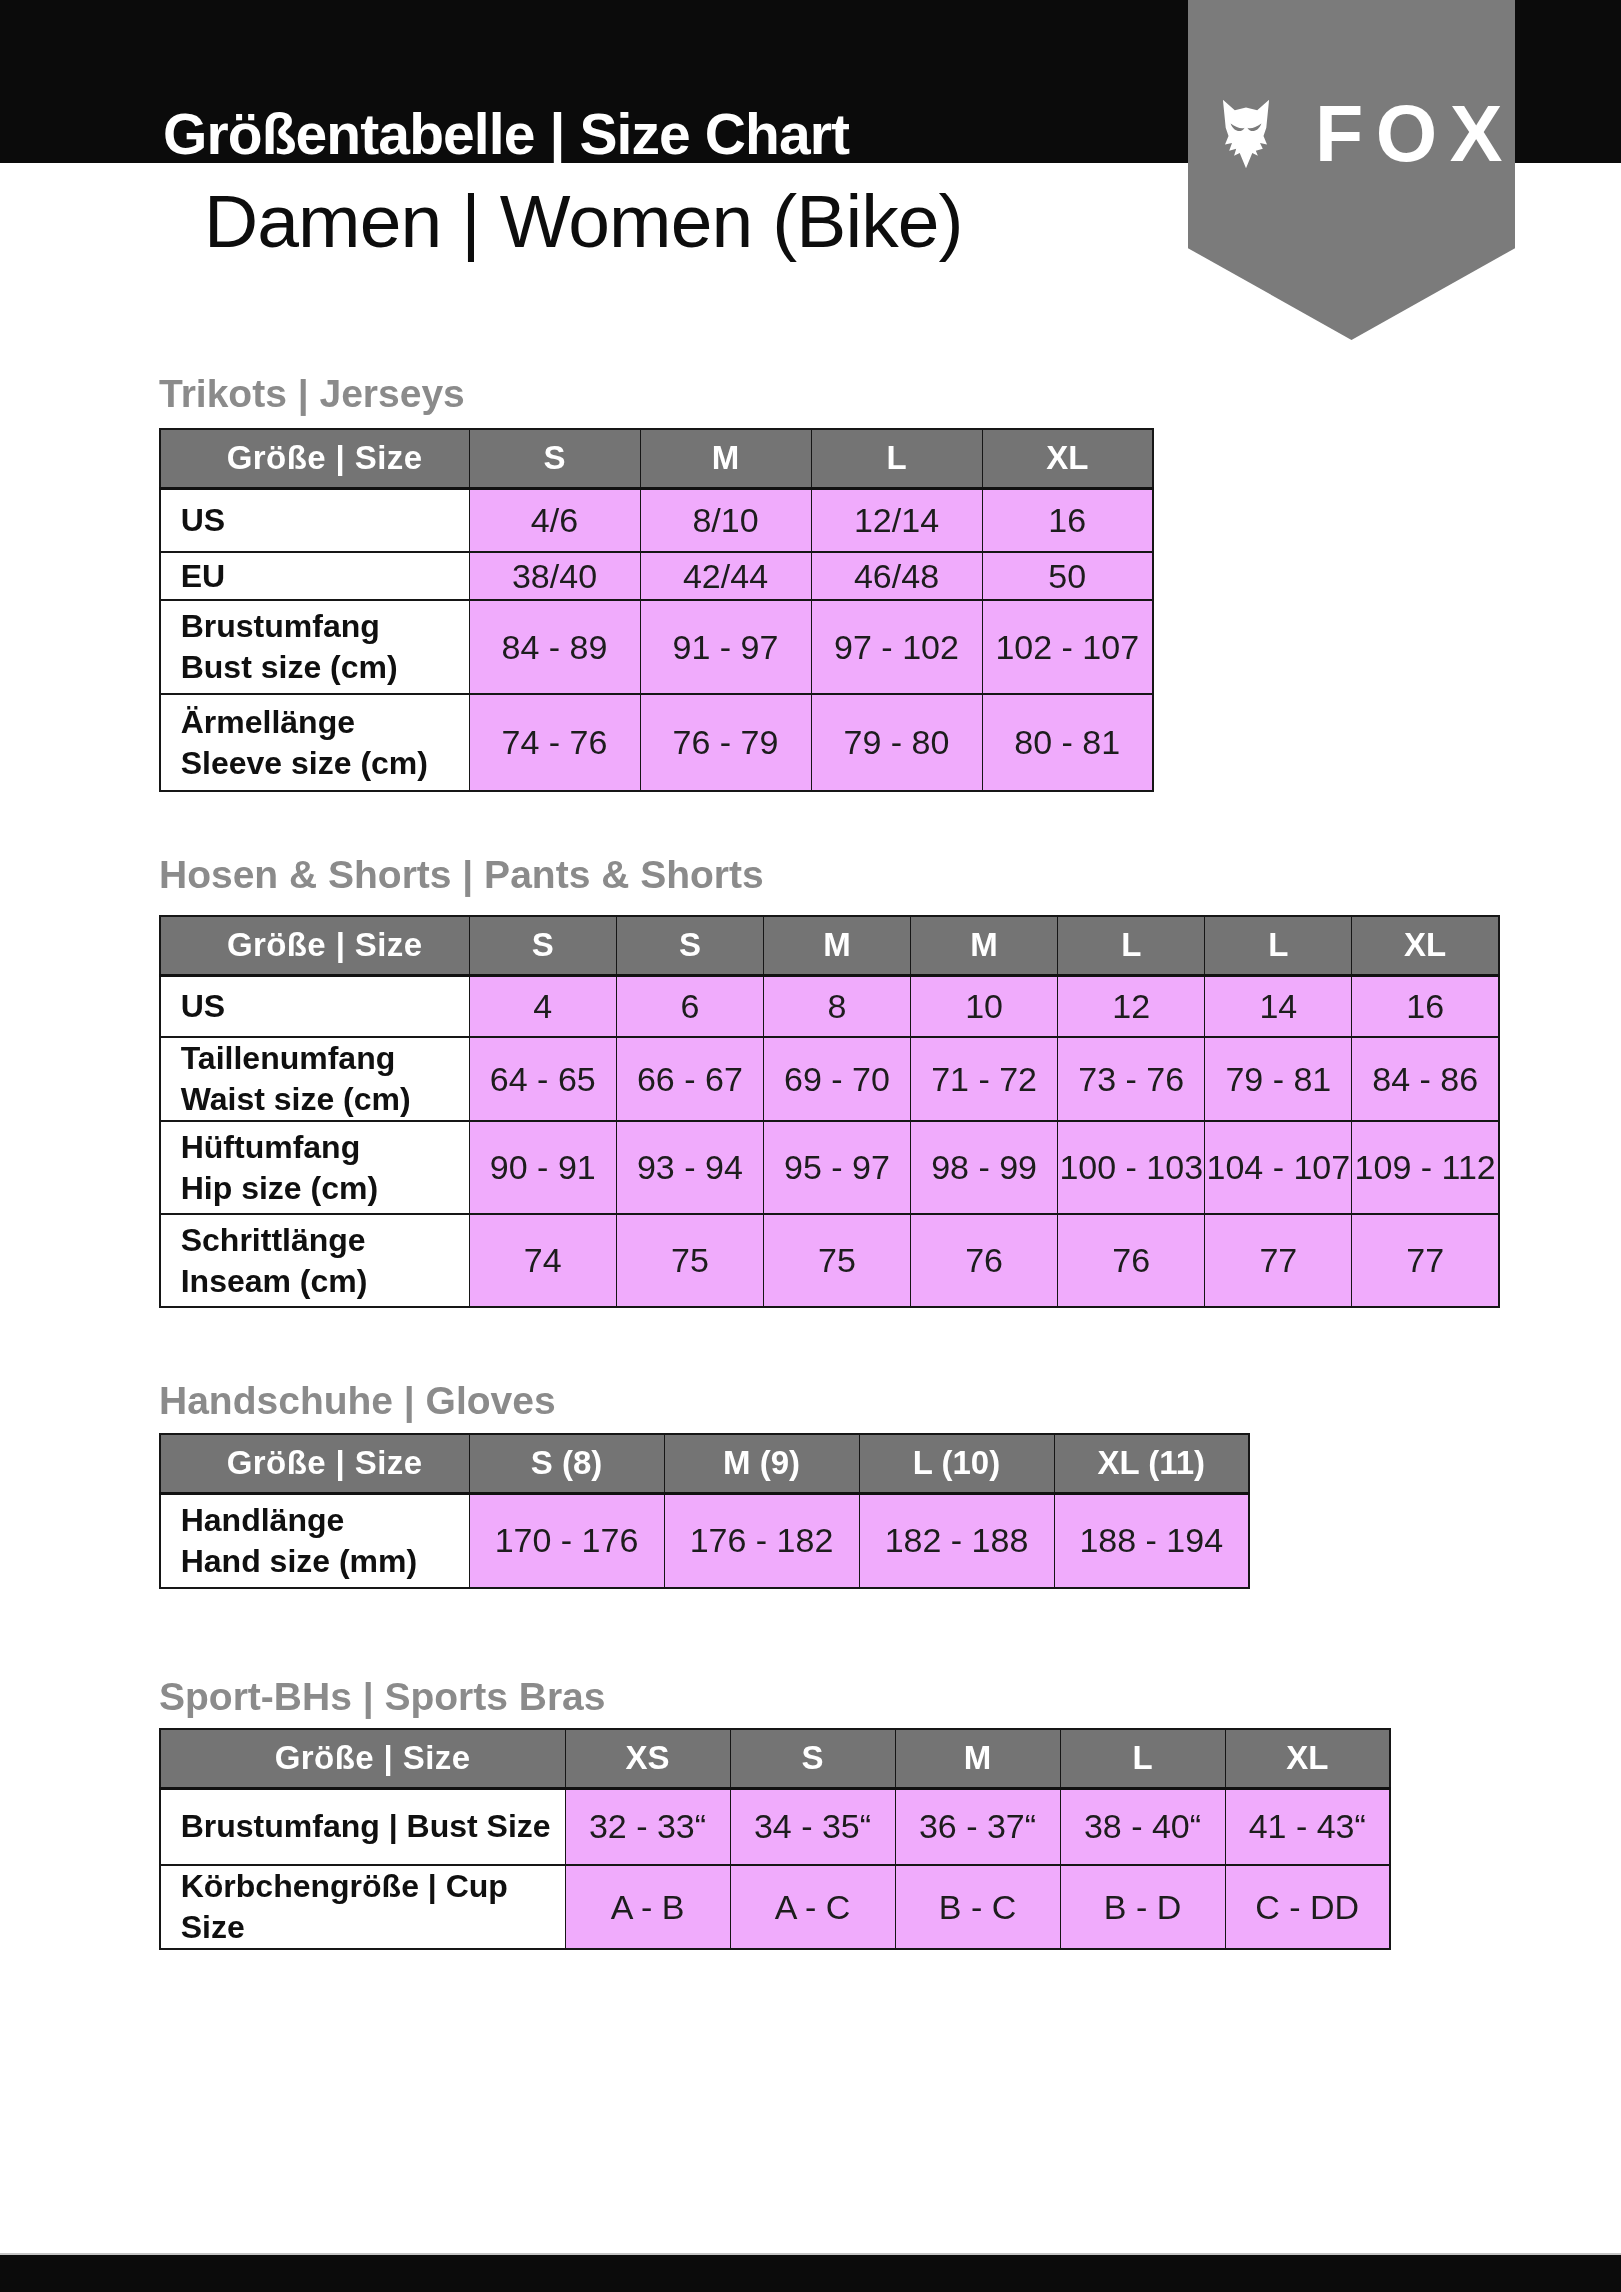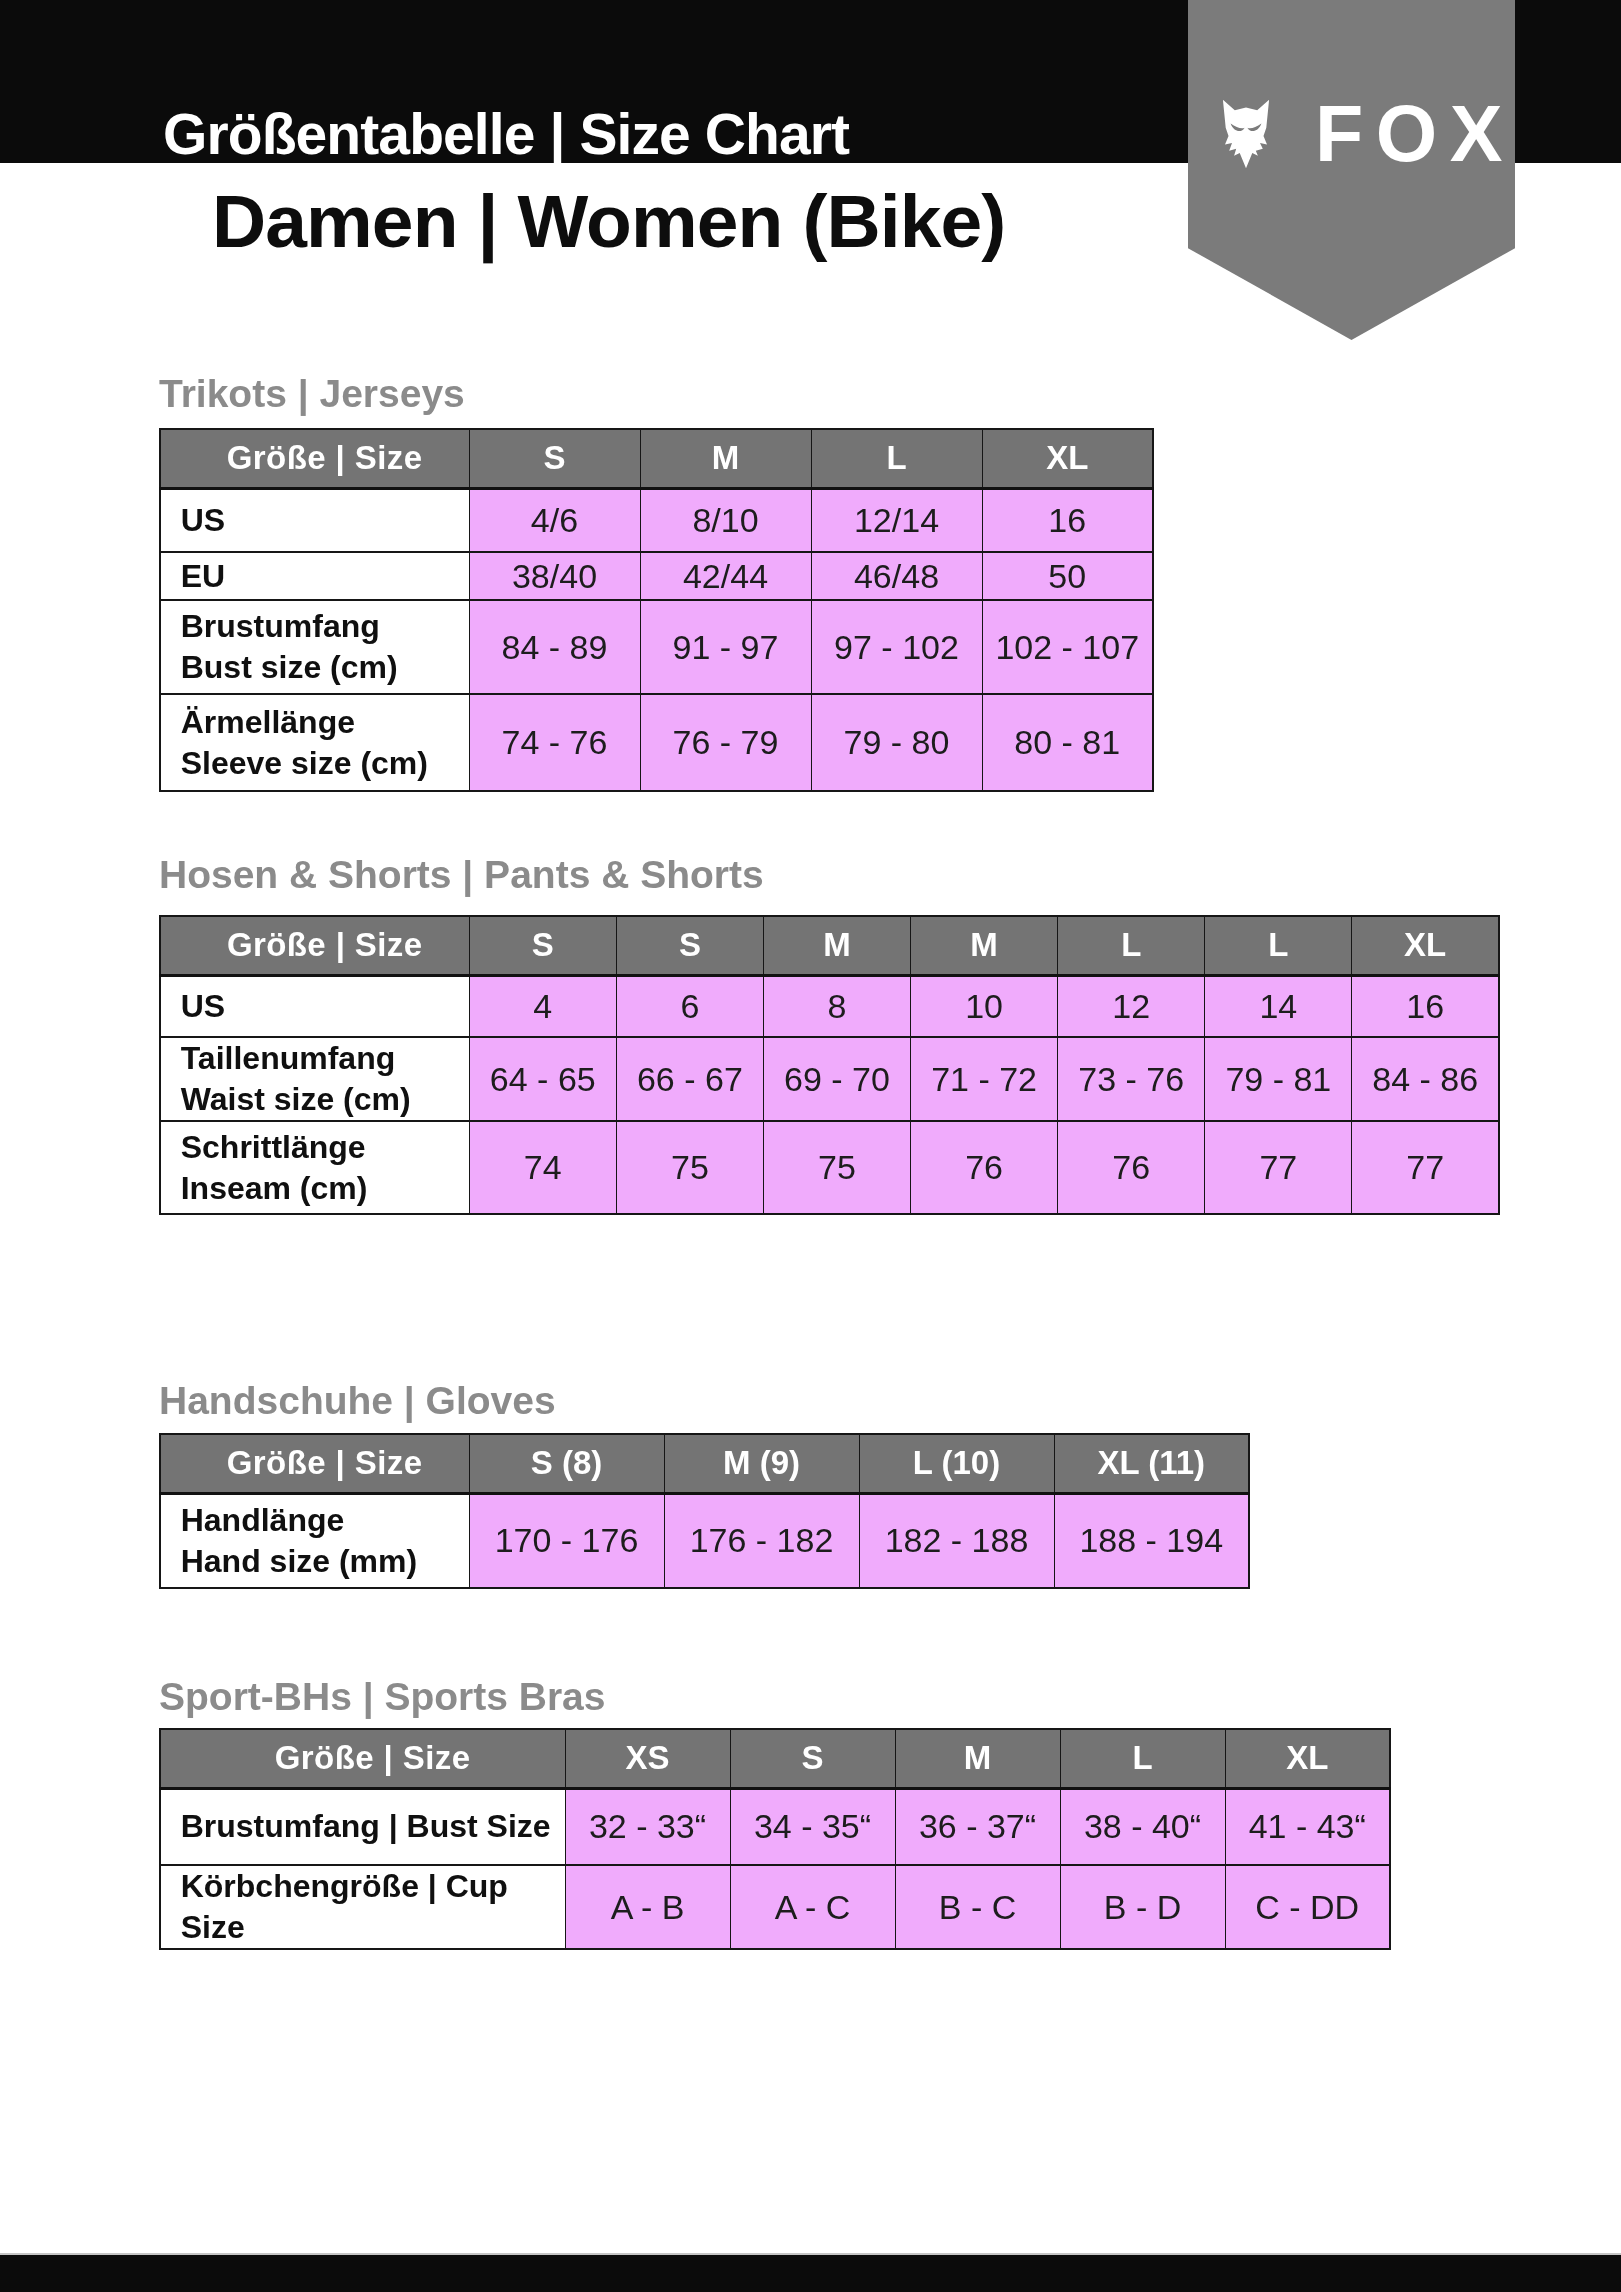--- a/index.html
+++ b/index.html
@@ -15,22 +15,22 @@
   .topbar {
     position:absolute; left:0; top:0; width:1621px; height:163px;
     background:#0b0b0b; z-index:1;
   }
   .title1 {
     position:absolute; left:163px; top:106px; z-index:3;
     font-size:57px; line-height:57px; font-weight:700;
     color:#ffffff; letter-spacing:-0.9px; white-space:nowrap;
   }
   .title2 {
-    position:absolute; left:212px; top:184px; z-index:3;
-    font-size:75px; line-height:75px; font-weight:700;
+    position:absolute; left:204px; top:184px; z-index:3;
+    font-size:75px; line-height:75px; font-weight:400;
     color:#0d0d0d; letter-spacing:-0.9px; white-space:nowrap;
   }
 
   
   .banner {
     position:absolute; left:1188px; top:0; width:327px; height:340px; z-index:2;
     background:#7b7b7b;
     clip-path:polygon(0 0, 100% 0, 100% 73%, 50% 100%, 0 73%);
   }
   .fox-head { position:absolute; left:23px; top:90px; width:70px; height:81px; }
@@ -185,20 +185,30 @@
         <th class="rowlabel"><span>Taillenumfang</span><br><span>Waist size (cm)</span></th>
         <td class="val">64 - 65</td>
         <td class="val">66 - 67</td>
         <td class="val">69 - 70</td>
         <td class="val">71 - 72</td>
         <td class="val">73 - 76</td>
         <td class="val">79 - 81</td>
         <td class="val">84 - 86</td>
       </tr>
       <tr style="height: 93px;">
+        <th class="rowlabel"><span>Hüftumfang</span><br><span>Hip size (cm)</span></th>
+        <td class="val">90 - 91</td>
+        <td class="val">93 - 94</td>
+        <td class="val">95 - 97</td>
+        <td class="val">98 - 99</td>
+        <td class="val">100 - 103</td>
+        <td class="val">104 - 107</td>
+        <td class="val">109 - 112</td>
+      </tr>
+      <tr style="height: 93px;">
         <th class="rowlabel"><span>Schrittlänge</span><br><span>Inseam (cm)</span></th>
         <td class="val">74</td>
         <td class="val">75</td>
         <td class="val">75</td>
         <td class="val">76</td>
         <td class="val">76</td>
         <td class="val">77</td>
         <td class="val">77</td>
       </tr>
     </tbody>

